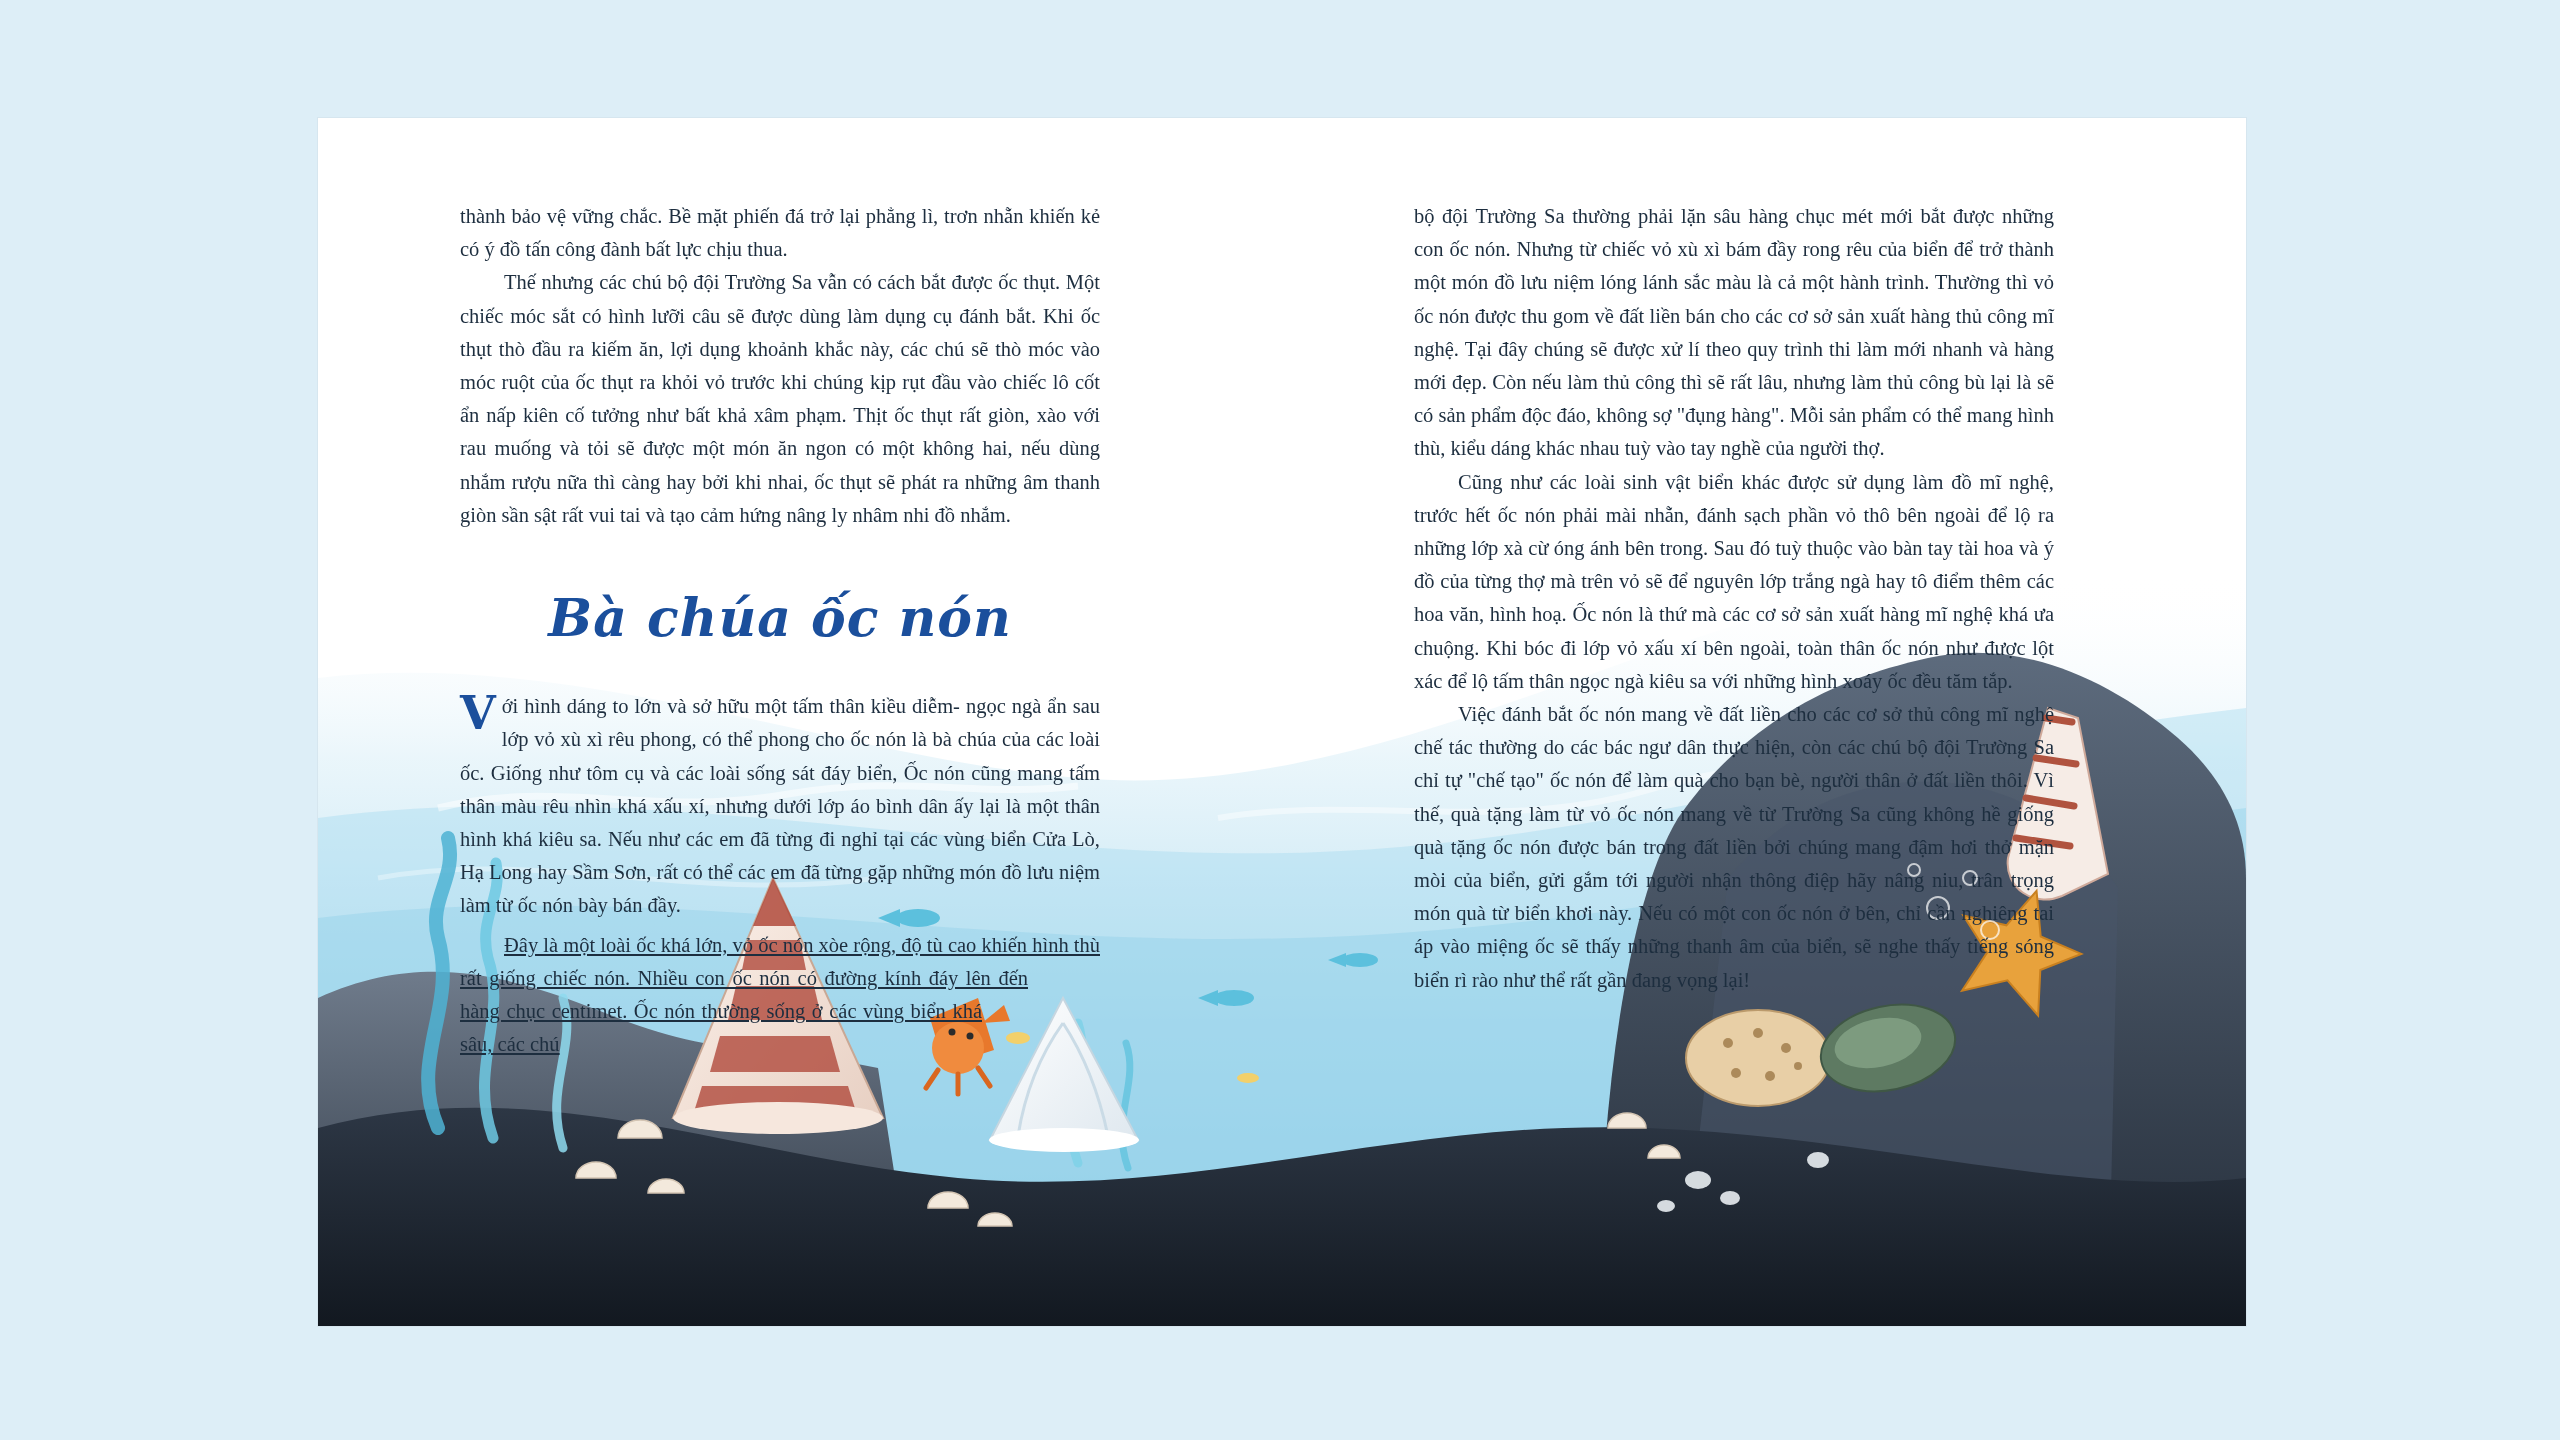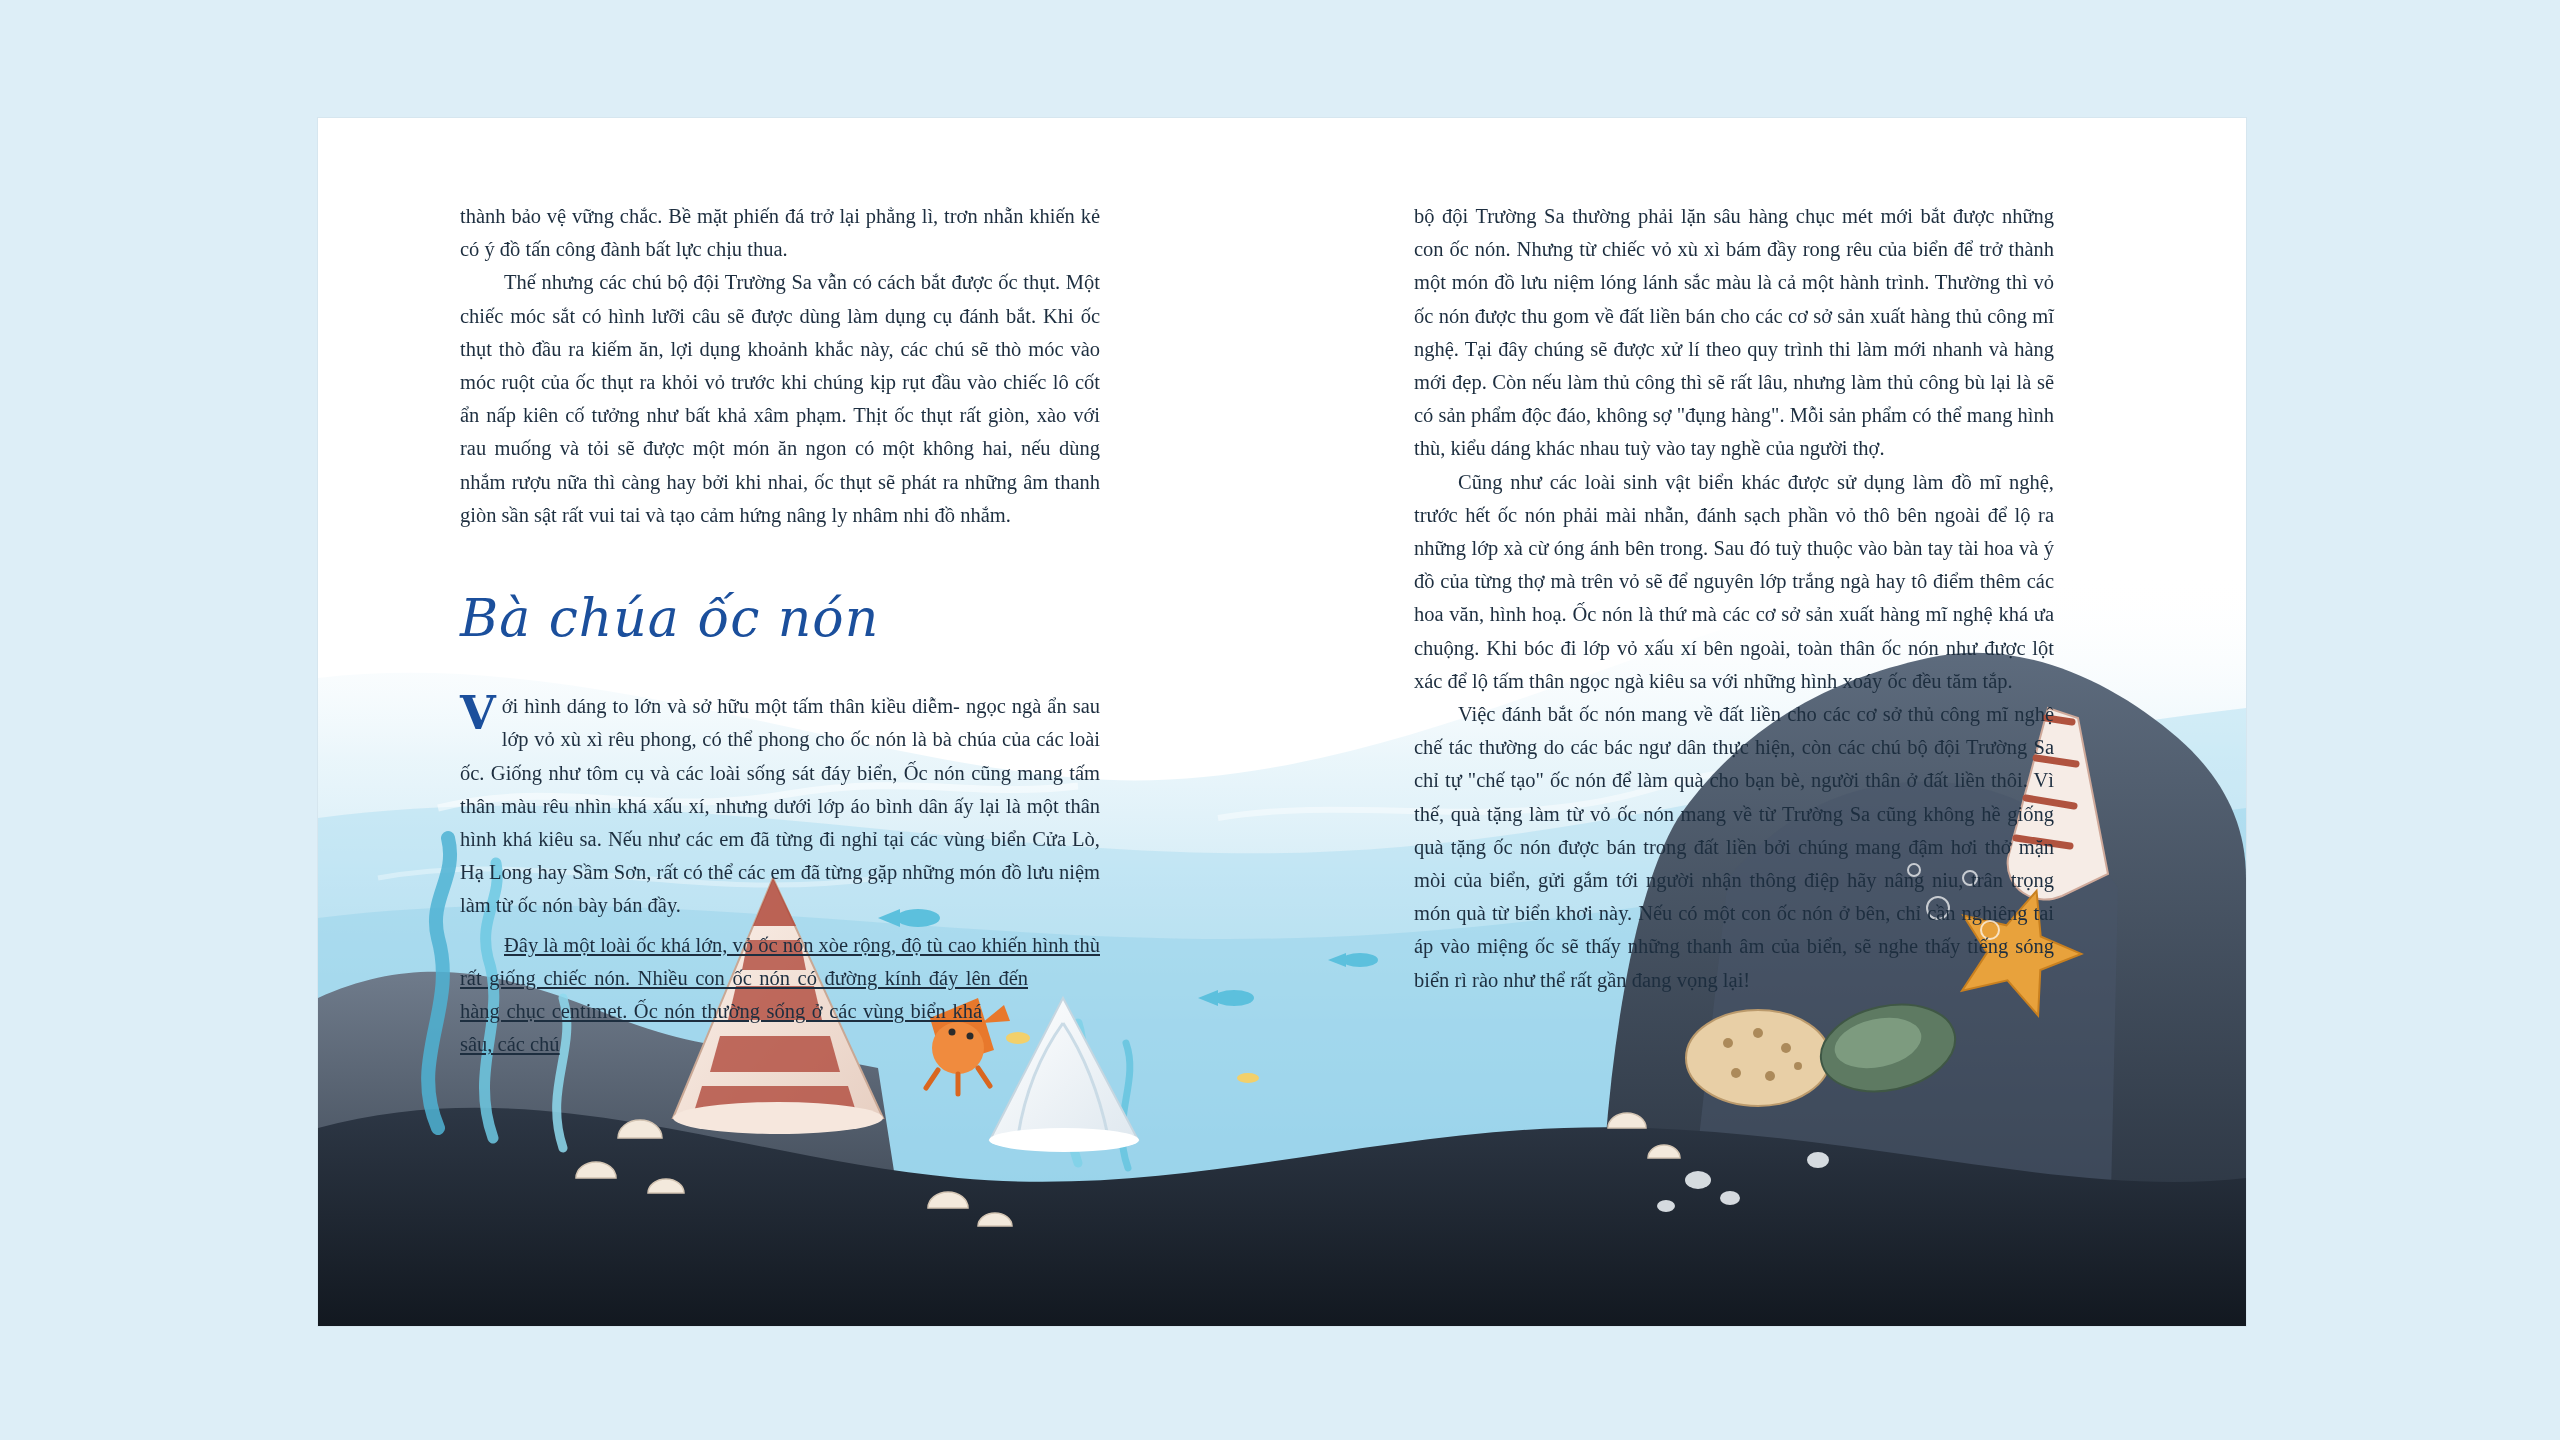--- a/index.html
+++ b/index.html
@@ -53,24 +53,24 @@
   .col-right { left: 1096px; }
   .col p {
     margin: 0;
   }
   .col p.indent {
     text-indent: 44px;
   }
   .heading-script {
     font-family: "DejaVu Serif", serif;
     font-style: italic;
-    font-weight: normal;
+    font-weight: bold;
     color: #1b4f9c;
     font-size: 52px;
-    text-align: left;
+    text-align: center;
     letter-spacing: 1px;
     margin: 44px 0 30px 0;
     text-indent: 0;
   }
   .dropcap-para {
     text-indent: 0;
   }
   .dropcap {
     float: left;
     font-family: "DejaVu Serif", serif;

